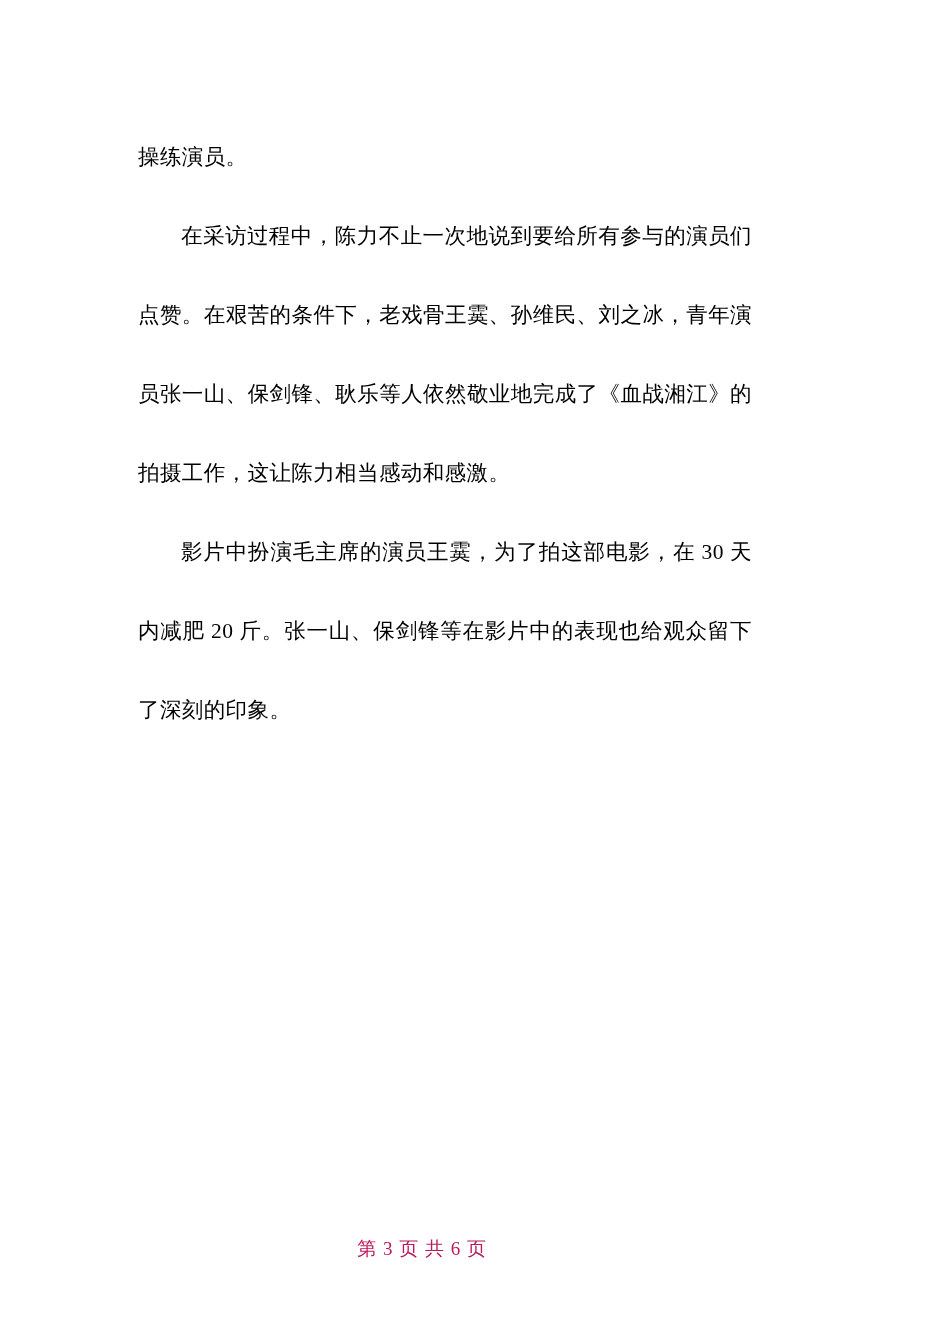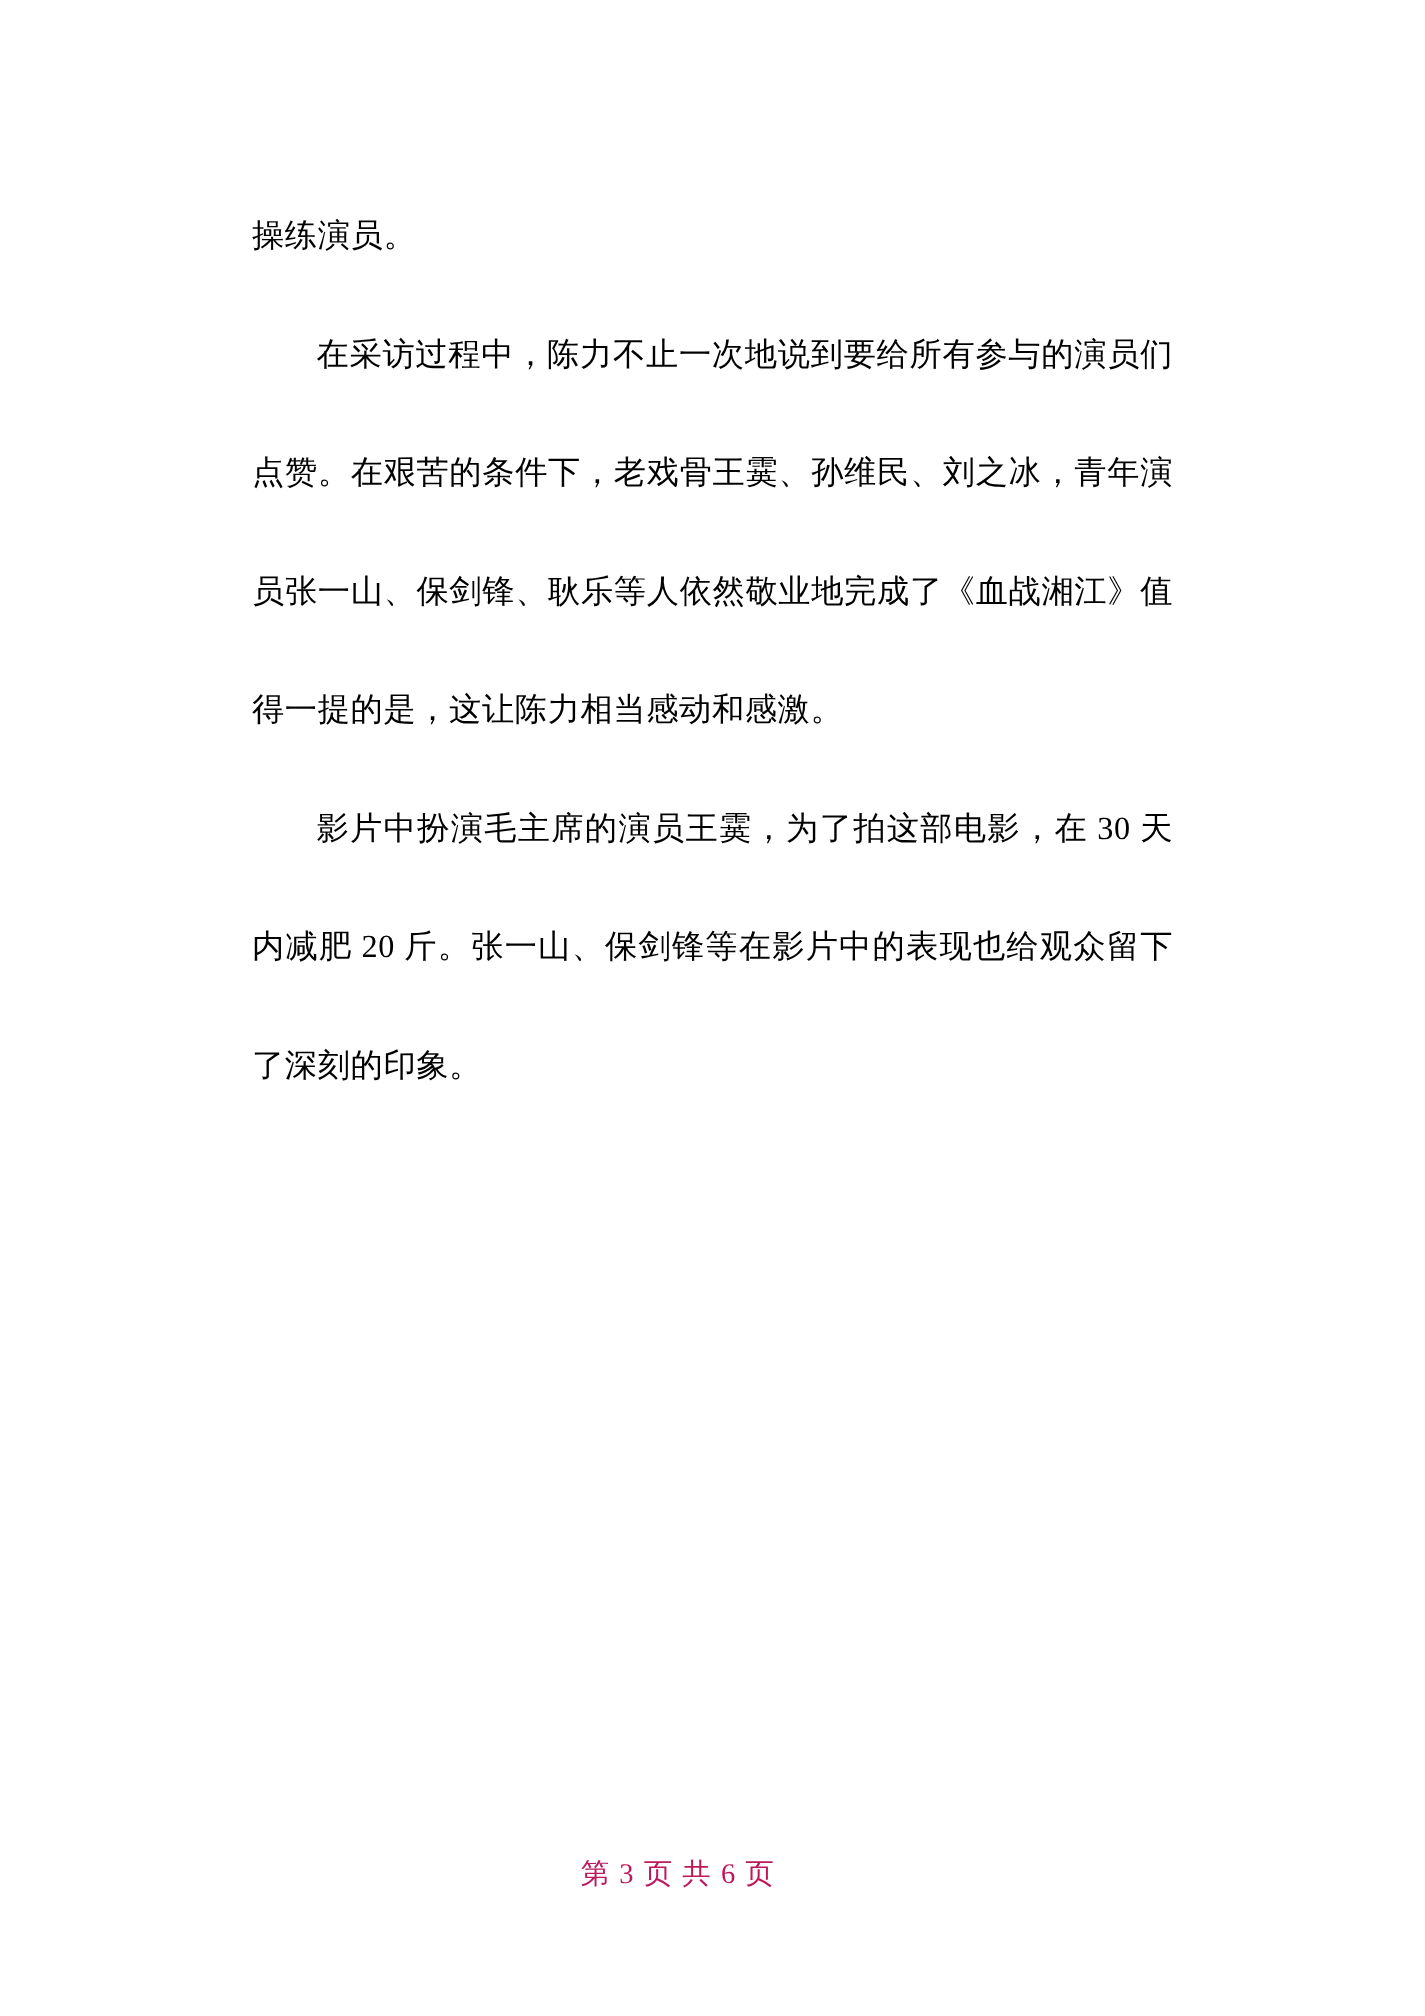--- a/index.html
+++ b/index.html
@@ -16,21 +16,20 @@
     overflow: hidden;
   }
   .page {
     position: absolute;
     top: 0;
     left: 0;
     width: 844px;
     height: 1344px;
     box-sizing: border-box;
     padding: 118px 92px 0 138px;
-    margin-left: 30px;
   }
   .doc-body {
     font-size: 21.5px;
     line-height: 79px;
     text-align: justify;
     text-justify: inter-ideograph;
     letter-spacing: 0.4px;
   }
   .para {
     margin: 0;
@@ -55,19 +54,19 @@
   .footer .num {
     display: inline;
   }
 </style>
 </head>
 <body>
 
 <div class="page">
   <div class="doc-body">
     <p class="para no-indent">操练演员。</p>
-    <p class="para">在采访过程中，陈力不止一次地说到要给所有参与的演员们点赞。在艰苦的条件下，老戏骨王霙、孙维民、刘之冰，青年演员张一山、保剑锋、耿乐等人依然敬业地完成了《血战湘江》值得一提的是，这让陈力相当感动和感激。</p>
+    <p class="para">在采访过程中，陈力不止一次地说到要给所有参与的演员们点赞。在艰苦的条件下，老戏骨王霙、孙维民、刘之冰，青年演员张一山、保剑锋、耿乐等人依然敬业地完成了《血战湘江》的拍摄工作，这让陈力相当感动和感激。</p>
     <p class="para">影片中扮演毛主席的演员王霙，为了拍这部电影，在 30 天内减肥 20 斤。张一山、保剑锋等在影片中的表现也给观众留下了深刻的印象。</p>
   </div>
   <div class="footer">
     <span class="num">第 3 页 共 6 页</span>
   </div>
 </div>
 
 </body></html>

